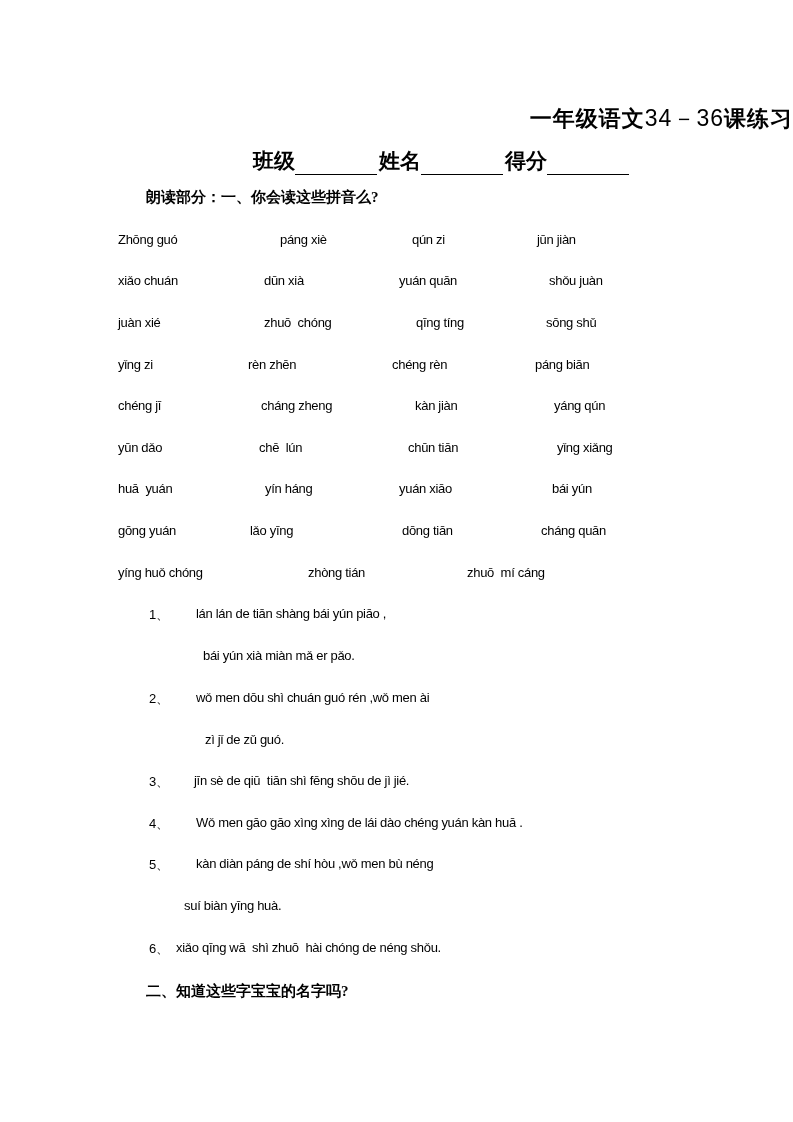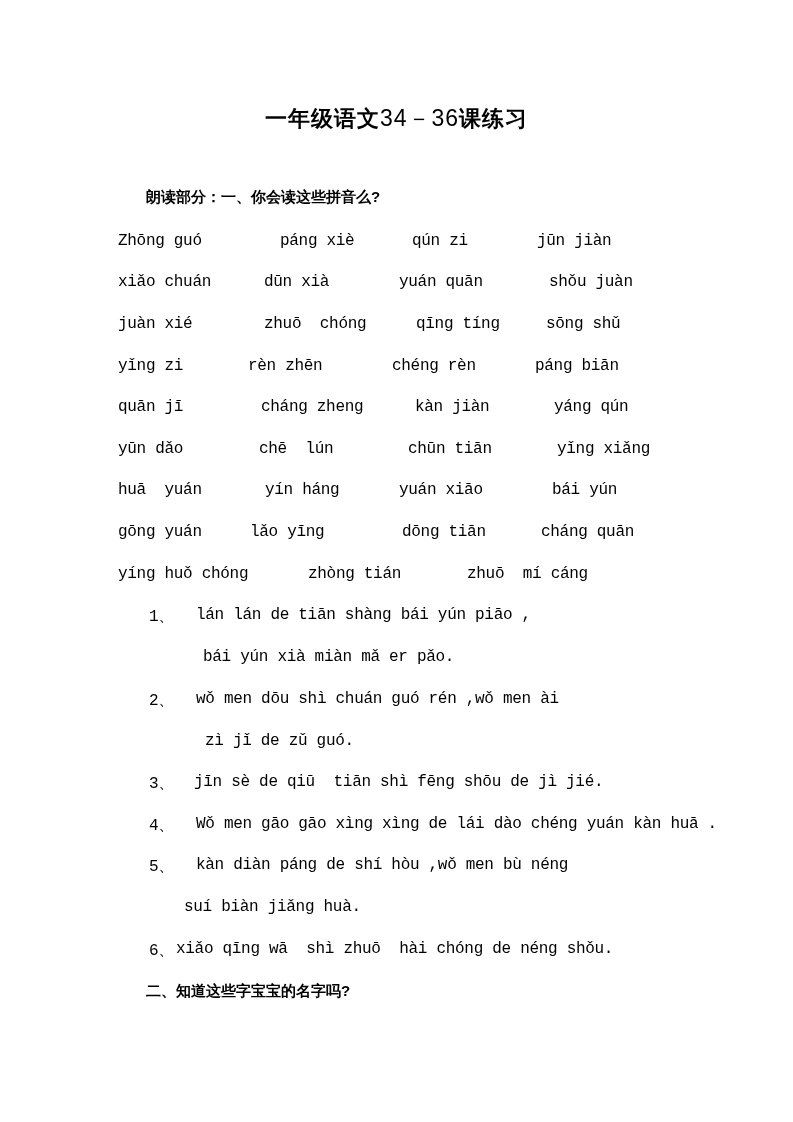--- a/index.html
+++ b/index.html
@@ -1,51 +1,59 @@
 <!DOCTYPE html>
 <html><head>
 <meta charset="utf-8">
 <style>
   html, body { margin: 0; padding: 0; background: #ffffff; }
   body { width: 793px; height: 1122px; position: relative; overflow: hidden; color: #000; }
   .page { position: absolute; left: 0; top: 0; width: 793px; height: 1122px; }
   .title {
-    position: absolute; top: 103px; left: 0; width: 793px; text-align: center;
+    position: absolute; top: 103px; left: 0; width: 793px; text-align: right;
     font-family: "DejaVu Serif", serif; font-size: 22px; font-weight: bold; letter-spacing: 1px;
   }
   .title .num { font-family: "Liberation Sans", sans-serif; font-weight: normal; font-size: 23px; }
   .info-row {
     position: absolute; top: 143px; left: 253px; height: 32px;
     font-family: "DejaVu Serif", serif; font-size: 21px; font-weight: bold;
     display: flex; align-items: flex-end;
   }
   .info-row .blank { display: inline-block; width: 82px; border-bottom: 1px solid #000; height: 26px; margin-right: 2px; }
   .section-head {
     position: absolute; left: 118px;
-    font-family: Liberation Sans, sans-serif; font-size: 15px; font-weight: bold; padding-left: 28px;
+    font-family: Liberation Serif, serif; font-size: 15px; font-weight: bold; padding-left: 28px;
   }
   .pinyin {
-    font-family: Liberation Mono, monospace; font-size: 16px; position: absolute; white-space: pre;
+    font-family: Liberation Sans, sans-serif; font-size: 13px; position: absolute; white-space: pre;
     letter-spacing: -0.3px;
   }
   .footer {
     position: absolute; top: 1040px; left: 0; width: 793px; text-align: center;
     font-family: "Liberation Serif", serif; font-size: 13px; color: #444;
   }
   .footer span + span { margin-left: 28px; }
 </style>
 </head>
 <body>
 
 <div class="page">
 
   <div class="title">
     <span>一年级语文</span><span class="num">34－36</span><span>课练习</span>
   </div>
 
+  <div class="info-row">
+    <span>班级</span>
+    <span class="blank"></span>
+    <span>姓名</span>
+    <span class="blank"></span>
+    <span>得分</span>
+    <span class="blank"></span>
+  </div>
 
   <div class="section-head" style="top:188px;">朗读部分：一、你会读这些拼音么?</div>
 
   <div>
 
     <span class="pinyin" style="top:232px;left:118px">Zhōng guó</span>
     <span class="pinyin" style="top:232px;left:280px">páng xiè</span>
     <span class="pinyin" style="top:232px;left:412px">qún zi</span>
     <span class="pinyin" style="top:232px;left:537px">jūn jiàn</span>
 
@@ -57,21 +65,21 @@
     <span class="pinyin" style="top:315px;left:118px">juàn xié</span>
     <span class="pinyin" style="top:315px;left:264px">zhuō  chóng</span>
     <span class="pinyin" style="top:315px;left:416px">qīng tíng</span>
     <span class="pinyin" style="top:315px;left:546px">sōng shǔ</span>
 
     <span class="pinyin" style="top:357px;left:118px">yǐng zi</span>
     <span class="pinyin" style="top:357px;left:248px">rèn zhēn</span>
     <span class="pinyin" style="top:357px;left:392px">chéng rèn</span>
     <span class="pinyin" style="top:357px;left:535px">páng biān</span>
 
-    <span class="pinyin" style="top:398px;left:118px">quān jī</span>
+    <span class="pinyin" style="top:398px;left:118px">chéng jī</span>
     <span class="pinyin" style="top:398px;left:261px">cháng zheng</span>
     <span class="pinyin" style="top:398px;left:415px">kàn jiàn</span>
     <span class="pinyin" style="top:398px;left:554px">yáng qún</span>
 
     <span class="pinyin" style="top:440px;left:118px">yūn dǎo</span>
     <span class="pinyin" style="top:440px;left:259px">chē  lún</span>
     <span class="pinyin" style="top:440px;left:408px">chūn tiān</span>
     <span class="pinyin" style="top:440px;left:557px">yǐng xiǎng</span>
 
     <span class="pinyin" style="top:481px;left:118px">huā  yuán</span>
@@ -99,21 +107,21 @@
     <span class="pinyin" style="top:732px;left:205px">zì jǐ de zǔ guó.</span>
 
     <span class="pinyin" style="top:773px;left:149px">3、</span>
     <span class="pinyin" style="top:773px;left:194px">jīn sè de qiū  tiān shì fēng shōu de jì jié.</span>
 
     <span class="pinyin" style="top:815px;left:149px">4、</span>
     <span class="pinyin" style="top:815px;left:196px">Wǒ men gāo gāo xìng xìng de lái dào chéng yuán kàn huā .</span>
 
     <span class="pinyin" style="top:856px;left:149px">5、</span>
     <span class="pinyin" style="top:856px;left:196px">kàn diàn páng de shí hòu ,wǒ men bù néng</span>
-    <span class="pinyin" style="top:898px;left:184px">suí biàn jiǎng huà.</span>
+    <span class="pinyin" style="top:898px;left:184px">suí biàn yīng huà.</span>
 
     <span class="pinyin" style="top:940px;left:149px">6、</span>
     <span class="pinyin" style="top:940px;left:176px">xiǎo qīng wā  shì zhuō  hài chóng de néng shǒu.</span>
   </div>
 
   <div class="section-head" style="top:982px;">二、知道这些字宝宝的名字吗?</div>
 
 </div>
 
 </body></html>

